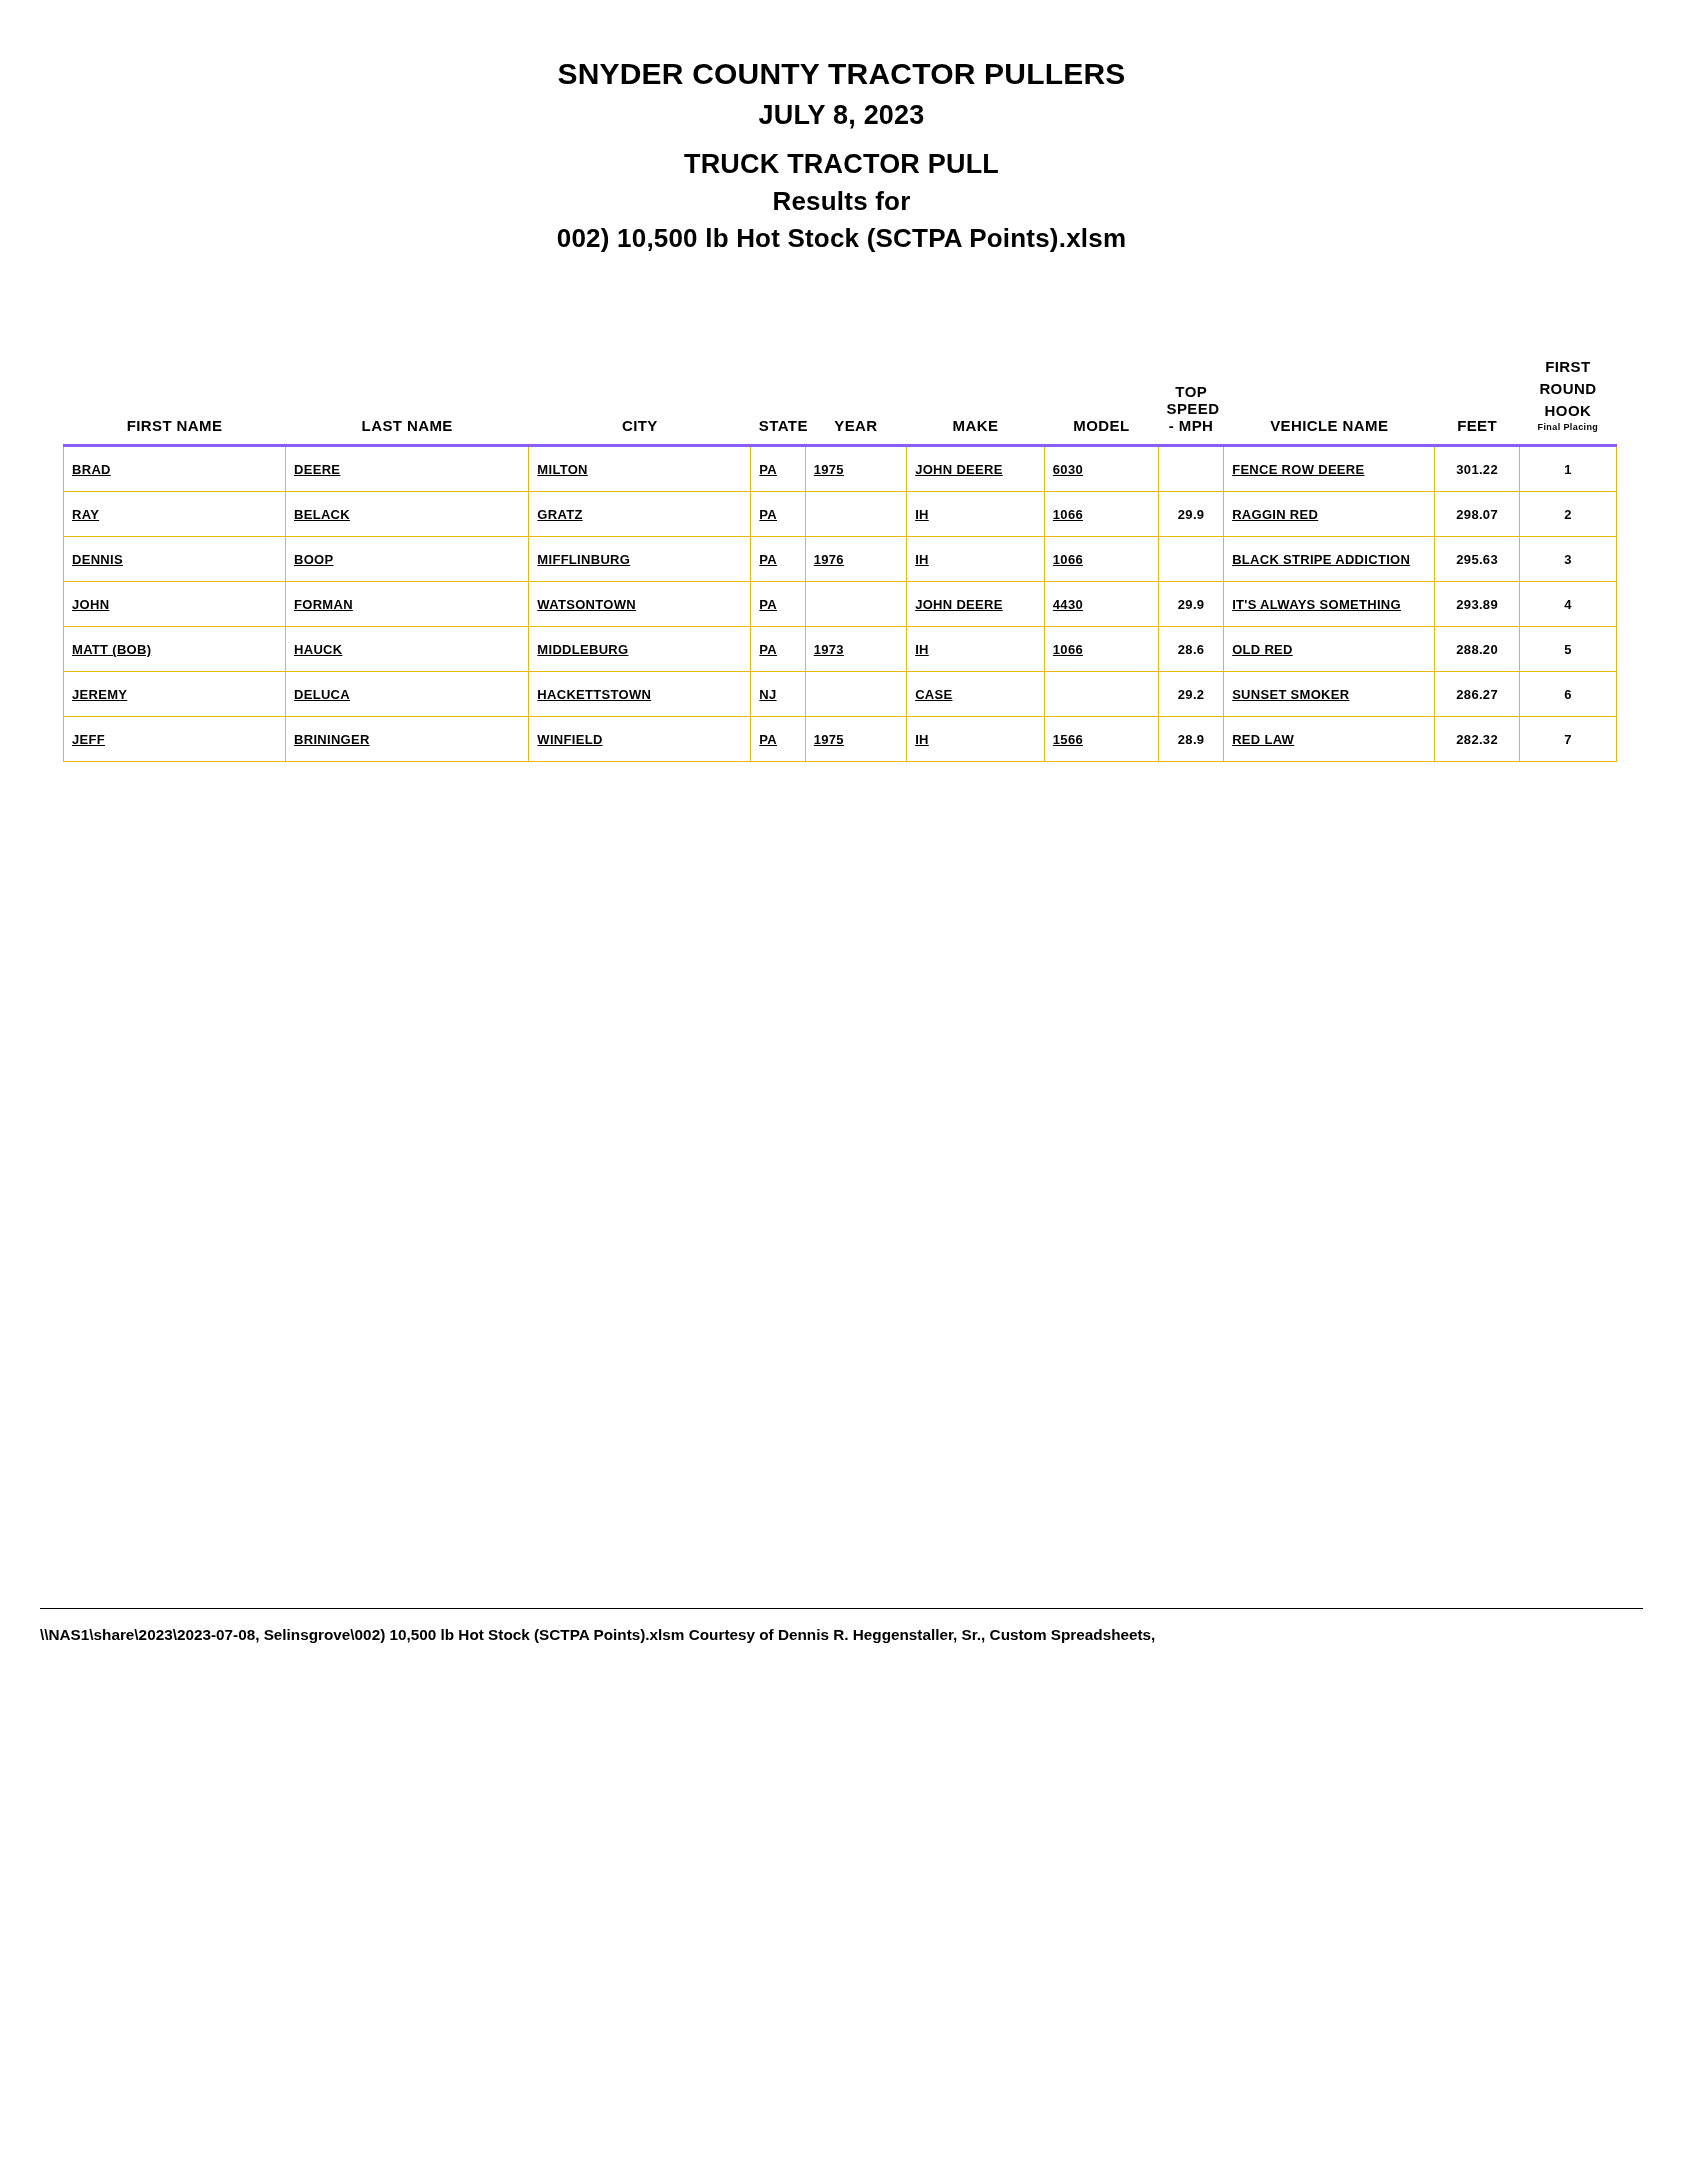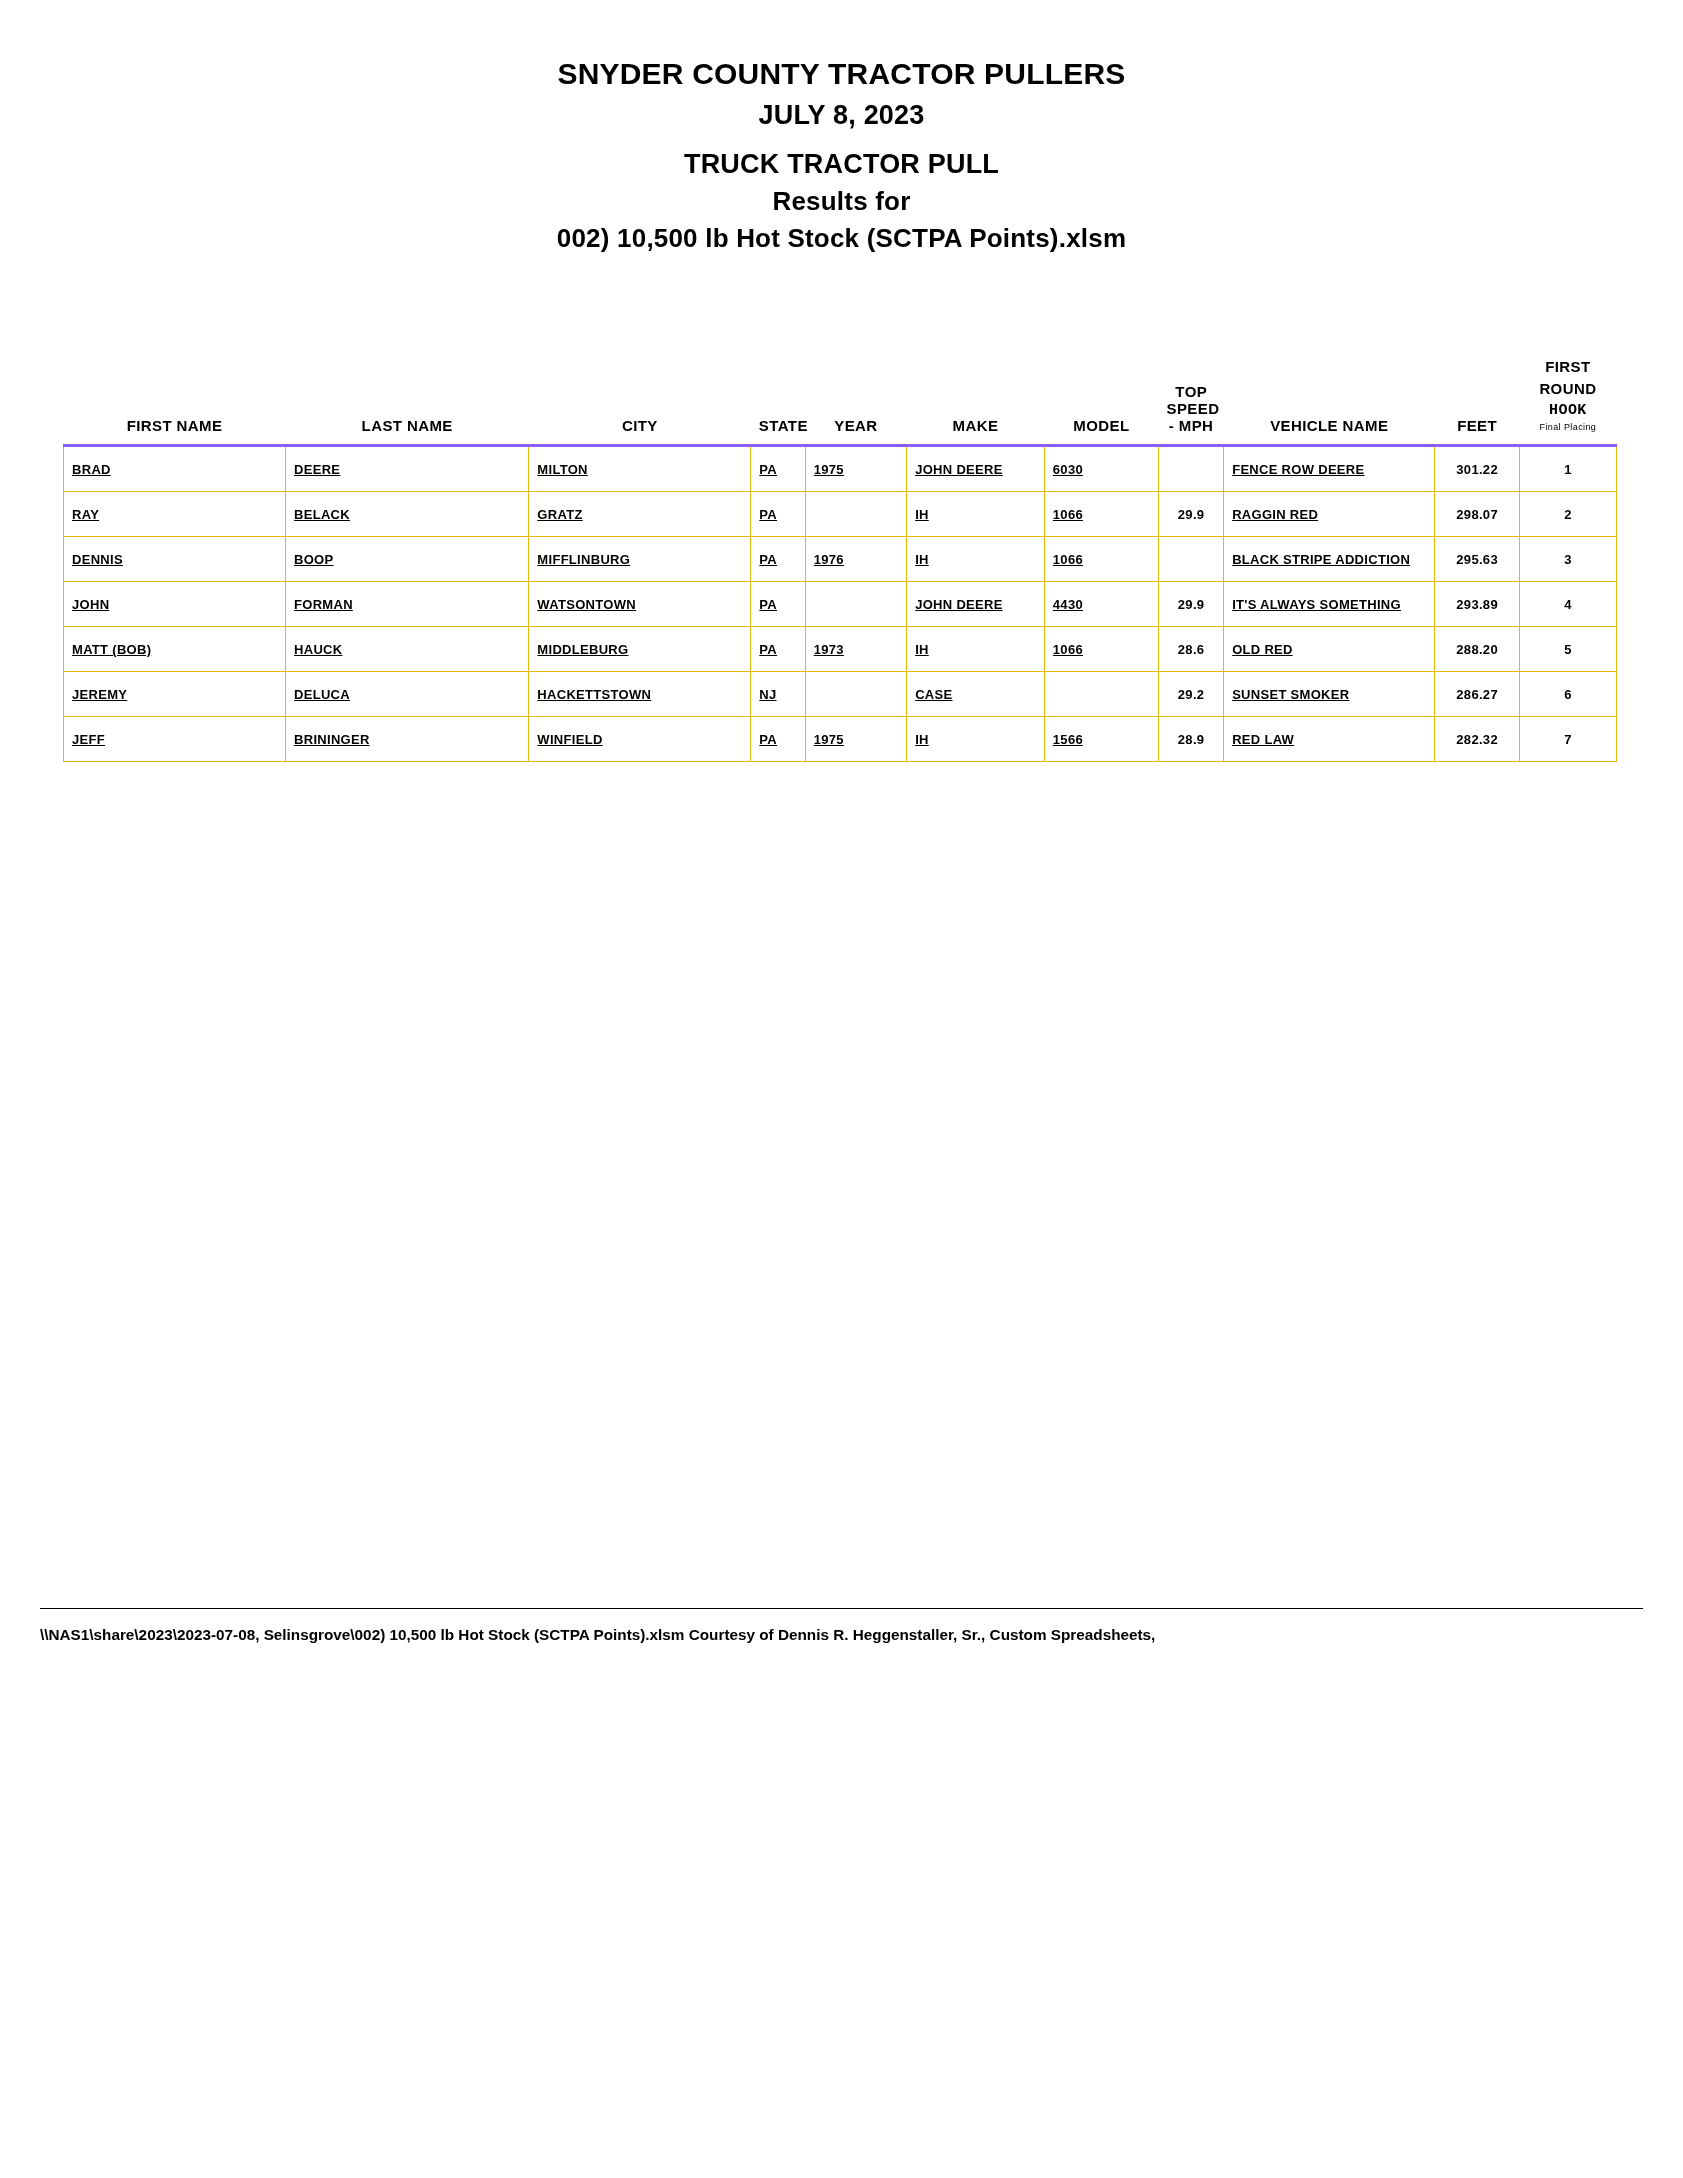--- a/index.html
+++ b/index.html
@@ -65,22 +65,22 @@
     text-align: center;
   }
   thead th.h-left { text-align: center; }
   thead .hook-head {
     font-size: 9.4px;
     line-height: 1.45;
     letter-spacing: 0.2px;
     padding-bottom: 8px;
   }
   thead .hook-head .l1 { display:block; }
-  thead .hook-head .l2 { display:block;font-family:Liberation Mono, monospace; }
-  thead .hook-head .l3 { display:block; font-size: 9px; font-weight: normal; }
+  thead .hook-head .l2 { display:block; }
+  thead .hook-head .l3 { display:block; font-size: 9px; font-weight: bold; }
 
   tbody td {
     height: 44px;
     font-size: 13px;
     letter-spacing: 0.3px;
   }
   td.c { text-align: center; }
   td.l { text-align: left; text-decoration: underline; }
   td.wrap { line-height: 1.35; }
 

